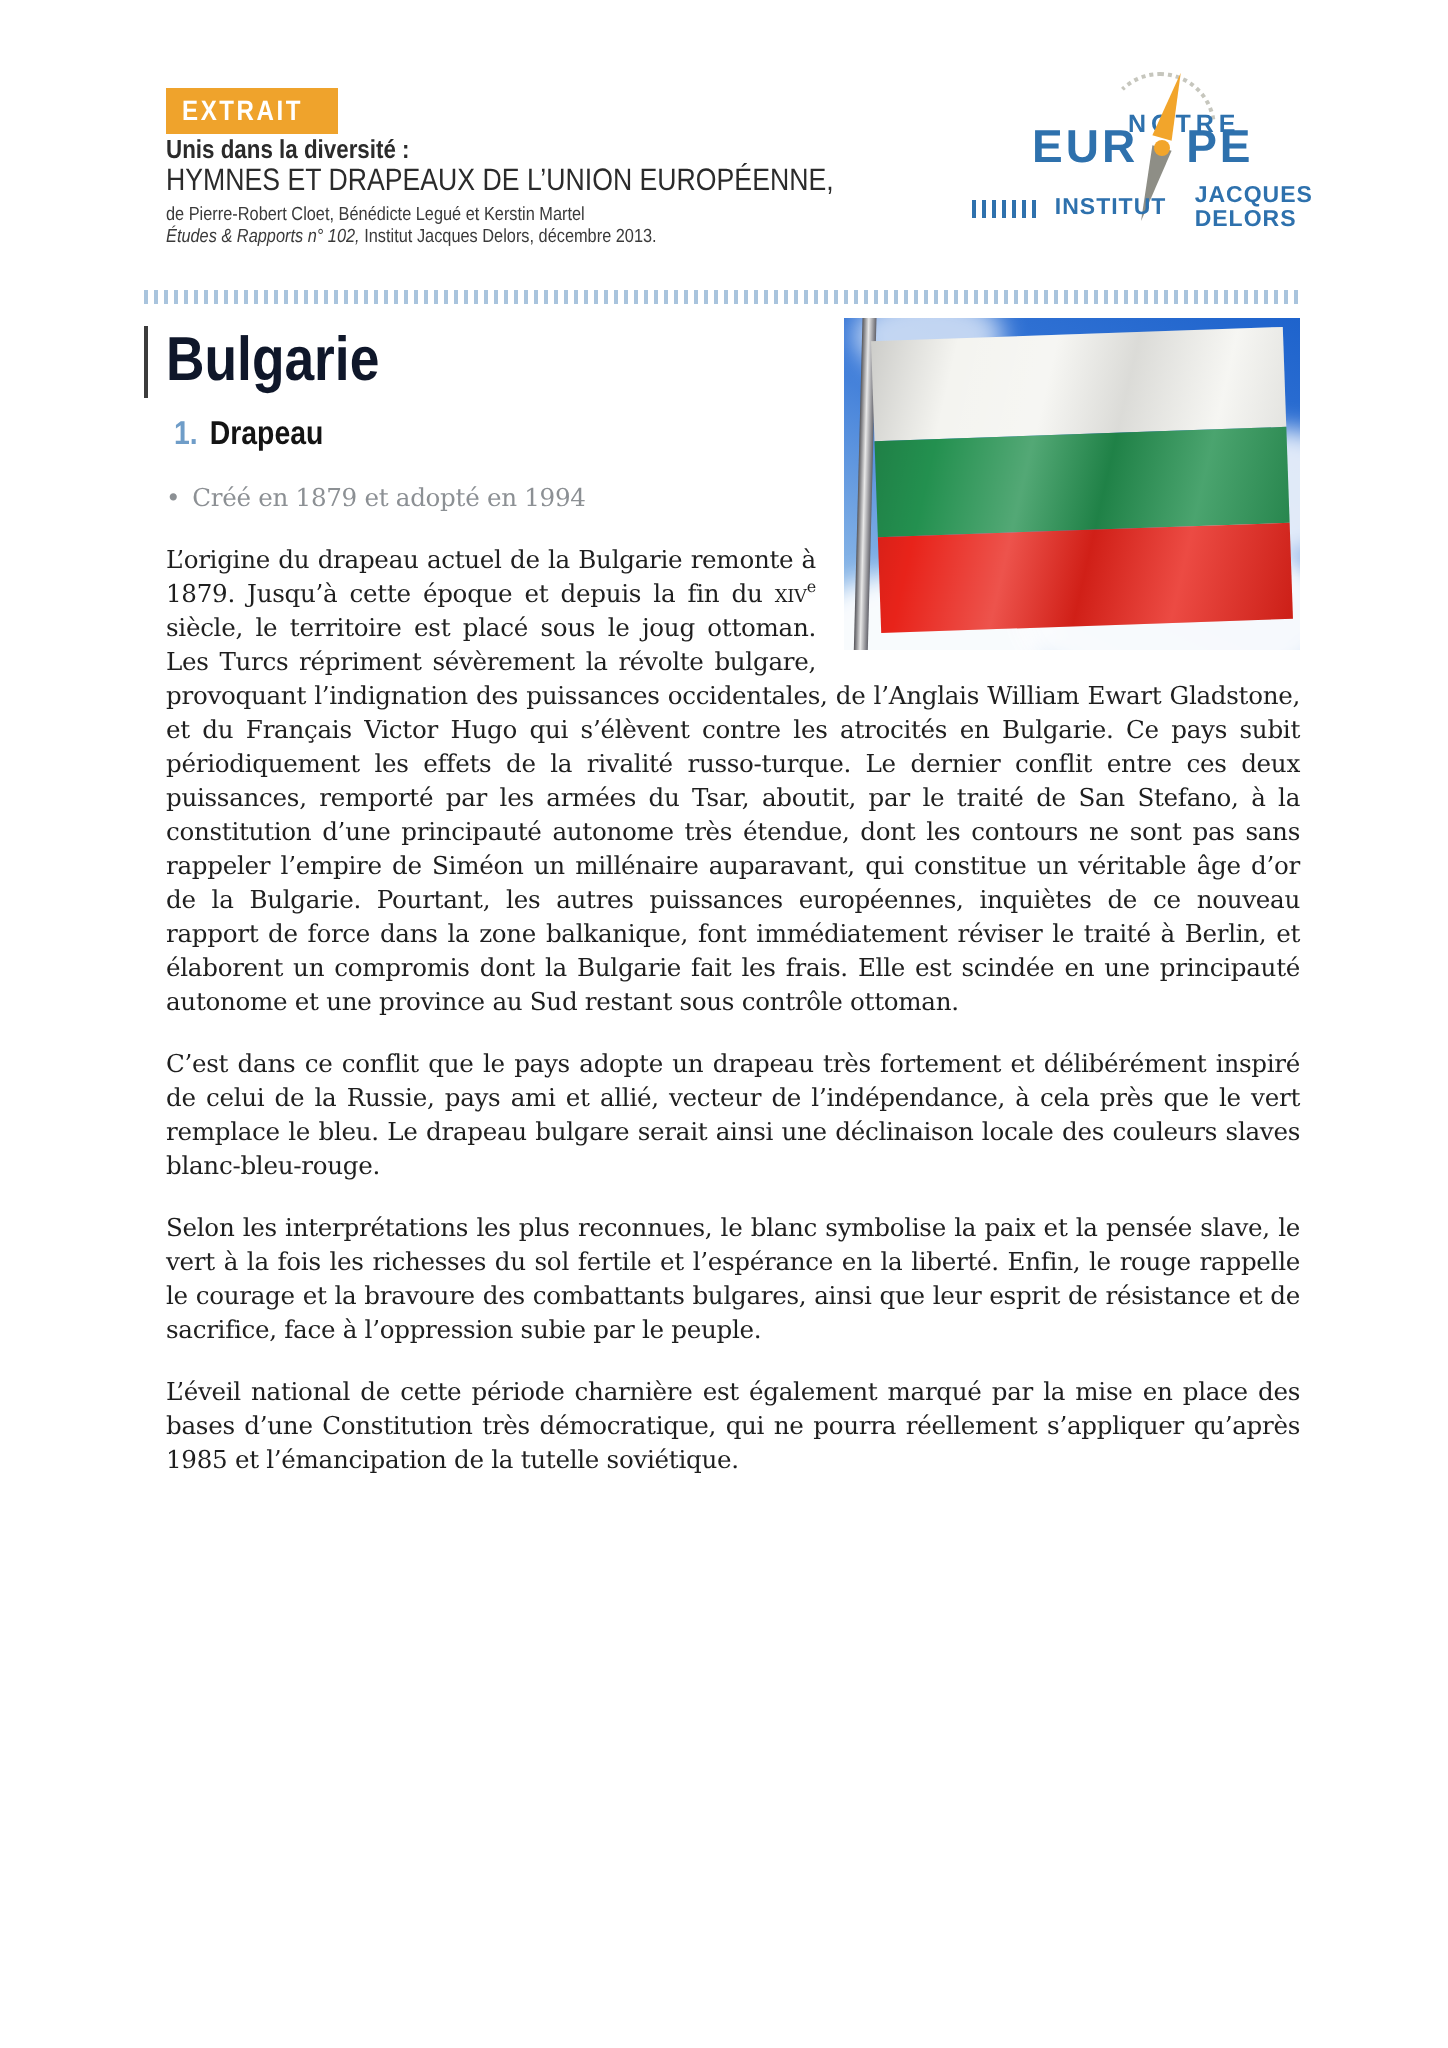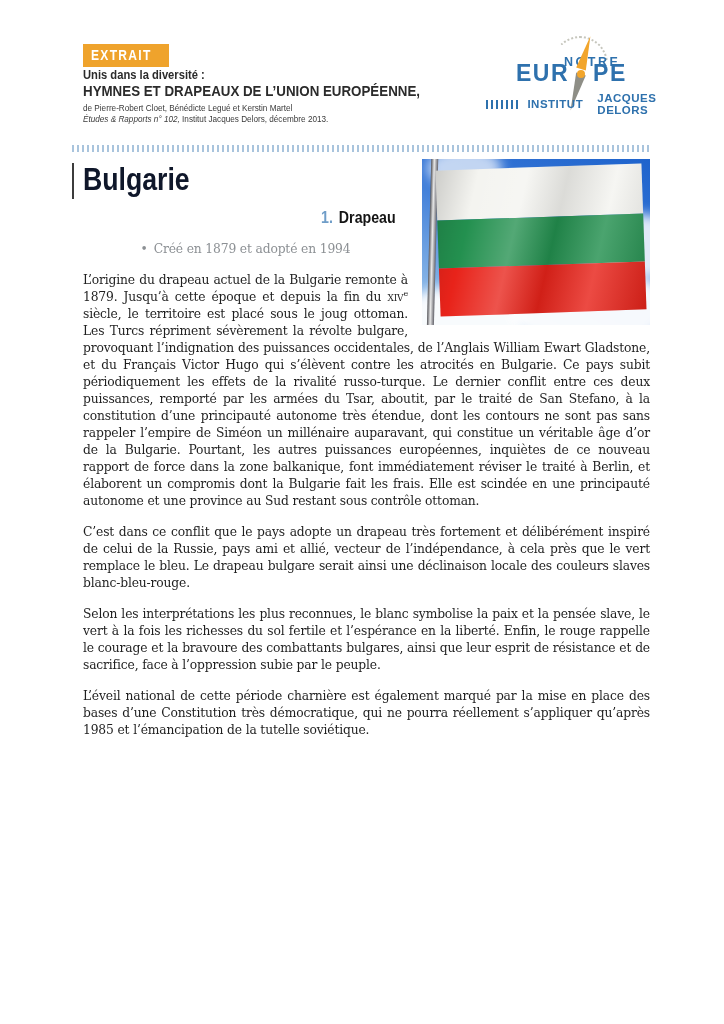--- a/index.html
+++ b/index.html
@@ -8,21 +8,21 @@
     font-family:"Liberation Sans", sans-serif;color:#1f1f1f;
   }
   .cx{display:inline-block;transform:scaleX(0.86);transform-origin:0 50%;white-space:nowrap;}
 
   
   .extrait{
     position:absolute;left:83px;top:44px;background:#efa32c;color:#ffffff;
     font-size:14px;font-weight:bold;letter-spacing:1.5px;padding:3px 8px 4px 8px;
   }
   .series-title{position:absolute;left:83px;top:67px;font-size:13px;font-weight:bold;color:#2b2b2b;}
-  .main-title{position:absolute;left:83px;top:82px;font-size:15.5px;font-weight:bold;color:#2b2b2b;}
+  .main-title{position:absolute;left:83px;top:82px;font-size:15.5px;font-weight:normal;color:#2b2b2b;}
   .authors{position:absolute;left:83px;top:102px;font-size:9.5px;color:#3a3a3a;}
   .reference{position:absolute;left:83px;top:113px;font-size:9.5px;color:#3a3a3a;}
   .reference .it{font-style:italic;}
 
   
   .logo{position:absolute;left:486px;top:34px;width:212px;height:80px;}
   .logo-notre{position:absolute;left:54px;top:21px;font-size:12.5px;font-weight:bold;letter-spacing:2.5px;color:#2e71ad;padding-left:24px;}
   .logo-europe{position:absolute;left:30px;top:27px;display:flex;align-items:center;font-size:23px;font-weight:bold;letter-spacing:1.5px;color:#2e71ad;line-height:24px;}
   .o-slot{width:24px;height:24px;position:relative;}
   .o-dot{position:absolute;left:8px;top:9px;width:8px;height:8px;border-radius:50%;background:#f2a52b;}
@@ -69,24 +69,24 @@
   .flag-shade{position:absolute;inset:0;
     background:linear-gradient(105deg,rgba(0,0,0,.16) 0%,rgba(255,255,255,0) 18%,rgba(255,255,255,.22) 38%,rgba(0,0,0,.10) 55%,rgba(255,255,255,.18) 75%,rgba(0,0,0,.12) 100%);}
 
   h1.country-title{
     font-family:"Liberation Sans", sans-serif;font-weight:bold;font-size:31px;line-height:34px;
     color:#0f172a;margin:0;padding-top:6px;position:relative;text-align:left;letter-spacing:0;
   }
   .title-bar{position:absolute;left:-11px;top:6px;width:2px;height:36px;background:#3c3c3c;}
   h2.section-heading{
     font-family:"Liberation Sans", sans-serif;font-weight:bold;font-size:16.5px;line-height:20px;
-    color:#141414;margin:10px 0 0 16px;text-align:right;letter-spacing:0;
+    color:#141414;margin:10px 0 0 4px;text-align:left;letter-spacing:0;
   }
   h2 .num{color:#6f9dc8;margin-right:7px;}
-  .bullet-line{margin-top:14px;color:#8c9094;text-align:center;}
+  .bullet-line{margin-top:14px;color:#8c9094;text-align:left;}
   .bullet-line .dot{margin-right:6px;}
   .content p{margin:14px 0 0 0;}
   .sc{font-variant:small-caps;}
   sup{font-size:8px;line-height:0;}
 </style>
 </head>
 <body>
 
 <div class="extrait">
   <span class="cx">EXTRAIT</span>

